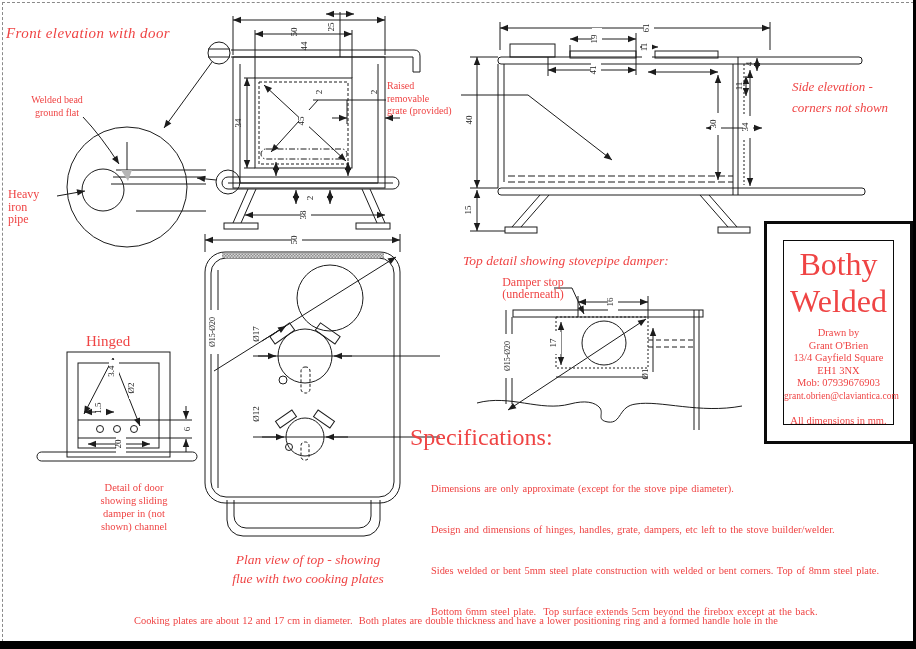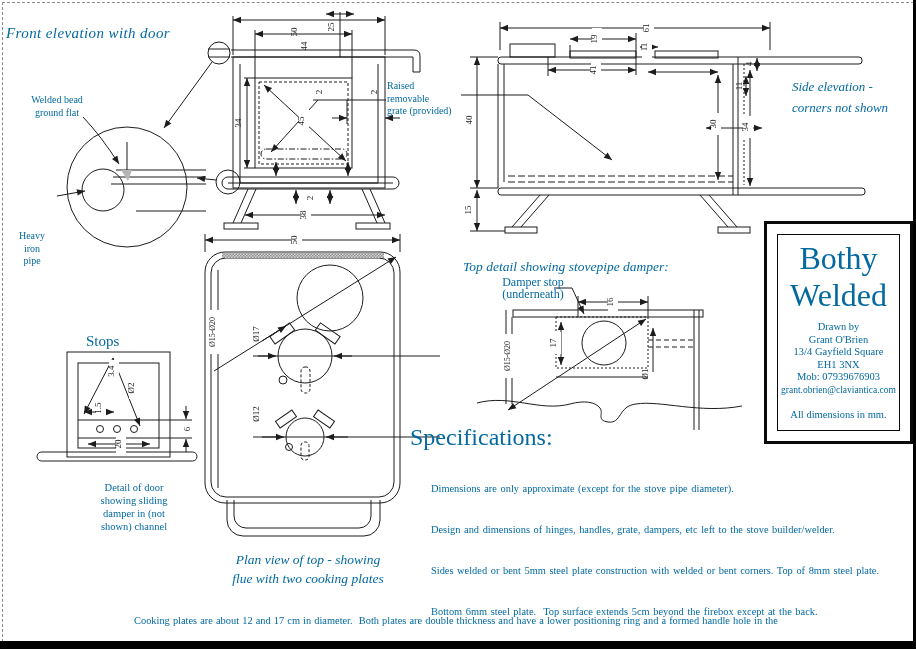--- a/index.html
+++ b/index.html
@@ -7,36 +7,36 @@
         font-family:"Liberation Serif",serif;color:#1a1a1a;}
   .page-border{position:absolute;inset:2px;border:1px dashed #8a8a8a;pointer-events:none;}
   .edge-bottom{position:absolute;left:0;top:641px;width:916px;height:8px;background:#000;}
   .edge-right{position:absolute;left:913px;top:0;width:3px;height:649px;background:#000;}
   svg.draw{position:absolute;left:0;top:0;}
   .ln{fill:none;stroke:#1c1c1c;stroke-width:1;}
   .dm{fill:none;stroke:#1c1c1c;stroke-width:1;}
   .mask{fill:#fff;stroke:none;}
   text.dt{font:9px "Liberation Serif",serif;fill:#222;}
   text.dts{font:8px "Liberation Serif",serif;fill:#222;}
-  .lab{position:absolute;color:#0369a1;}
+  .lab{position:absolute;color:#ef4444;}
   .it{font-style:italic;}
   .blk span{display:block;}
   .keepws{white-space:pre-wrap;}
   .front-title{left:6px;top:25px;font-size:15px;letter-spacing:.4px;}
   .welded-bead{left:16px;top:94px;width:82px;text-align:center;font-size:10px;line-height:12.5px;}
-  .heavy-pipe{left:8px;top:188px;width:48px;text-align:center;font-size:10px;line-height:12.5px;margin-top:42px;}
+  .heavy-pipe{left:8px;top:188px;width:48px;text-align:left;font-size:12px;line-height:12.5px;}
   .raised-grate{left:387px;top:80px;width:82px;font-size:10px;line-height:12.5px;}
   .side-caption{left:792px;top:76px;width:124px;font-size:13px;line-height:21px;}
-  .damper-title{left:463px;top:259px;font-size:13.5px;}
+  .damper-title{left:463px;top:253px;font-size:13.5px;}
   .damper-stop{left:496px;top:276px;width:74px;text-align:center;font-size:12px;line-height:12px;}
   .stops-title{left:86px;top:333px;font-size:15px;}
   .stops-caption{left:82px;top:466px;width:104px;text-align:center;font-size:10.5px;line-height:13px;margin-top:15px;}
   .plan-caption{left:212px;top:550px;width:192px;text-align:center;font-size:13.5px;line-height:19px;}
   .title-block{left:764px;top:221px;width:149px;height:223px;box-sizing:border-box;
-               border:3px solid #0a0a0a;padding:10px;}
+               border:3px solid #0a0a0a;padding:16px;}
   .tb-inner{border:1px solid #0a0a0a;height:100%;box-sizing:border-box;text-align:center;}
   .tb-big{font-size:32px;line-height:37px;}
   .tb-big.first{margin-top:5px;}
   .tb-small{font-size:10.5px;line-height:12.5px;}
   .tb-small.first{margin-top:7px;}
   .tb-email{font-size:9.5px;line-height:12px;}
   .tb-units{font-size:10.5px;margin-top:13px;}
   .specs-heading{left:410px;top:424px;font-size:24px;}
   .specs-lines{left:431px;top:455px;width:484px;font-size:10.4px;line-height:13.6px;word-spacing:1px;}
   .notes{left:134px;top:591px;width:782px;font-size:10.4px;line-height:12.2px;word-spacing:.5px;}
@@ -301,21 +301,21 @@
   <span>corners not shown</span>
 </div>
 
 <div class="lab damper-title it">Top detail showing stovepipe damper:</div>
 
 <div class="lab damper-stop blk">
   <span>Damper stop</span>
   <span>(underneath)</span>
 </div>
 
-<div class="lab stops-title">Stops</div>
+<div class="lab stops-title">Hinged</div>
 
 <div class="lab stops-caption blk">
   <span>Detail of door</span>
   <span>showing sliding</span>
   <span>damper in (not</span>
   <span>shown) channel</span>
 </div>
 
 <div class="lab plan-caption it blk">
   <span>Plan view of top - showing</span>

